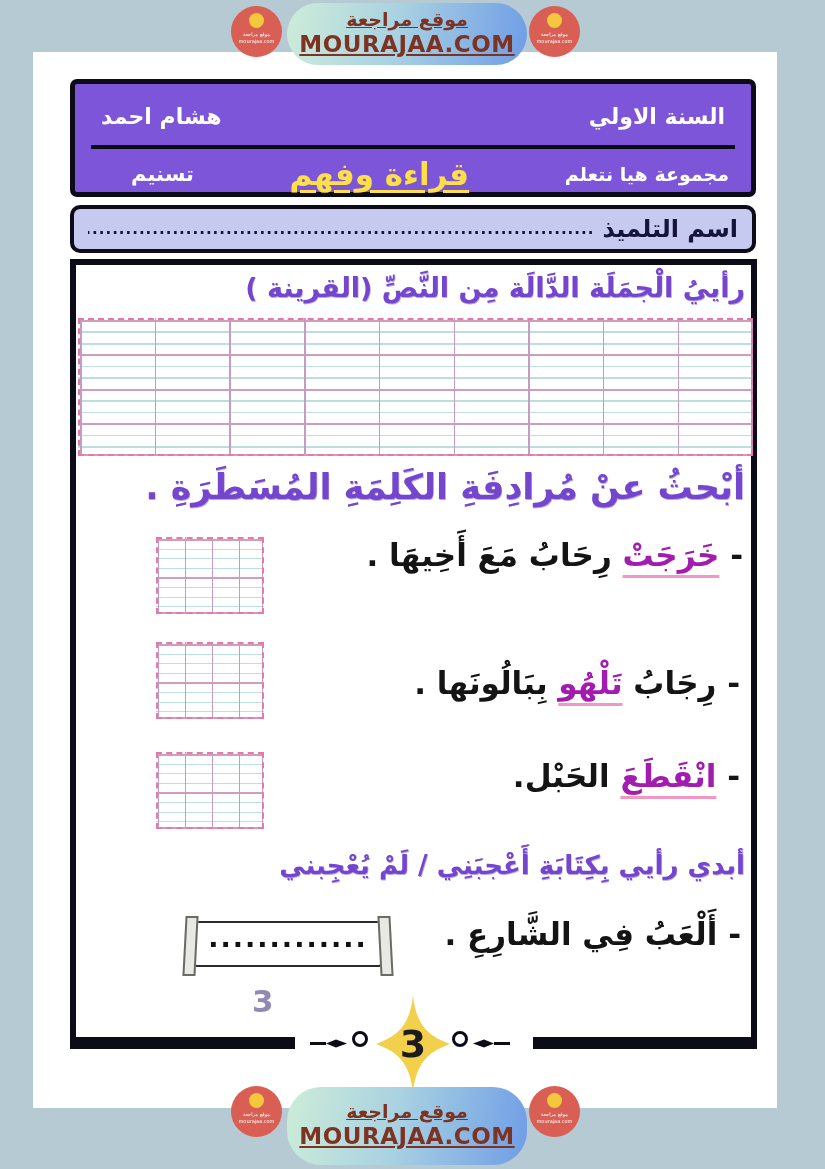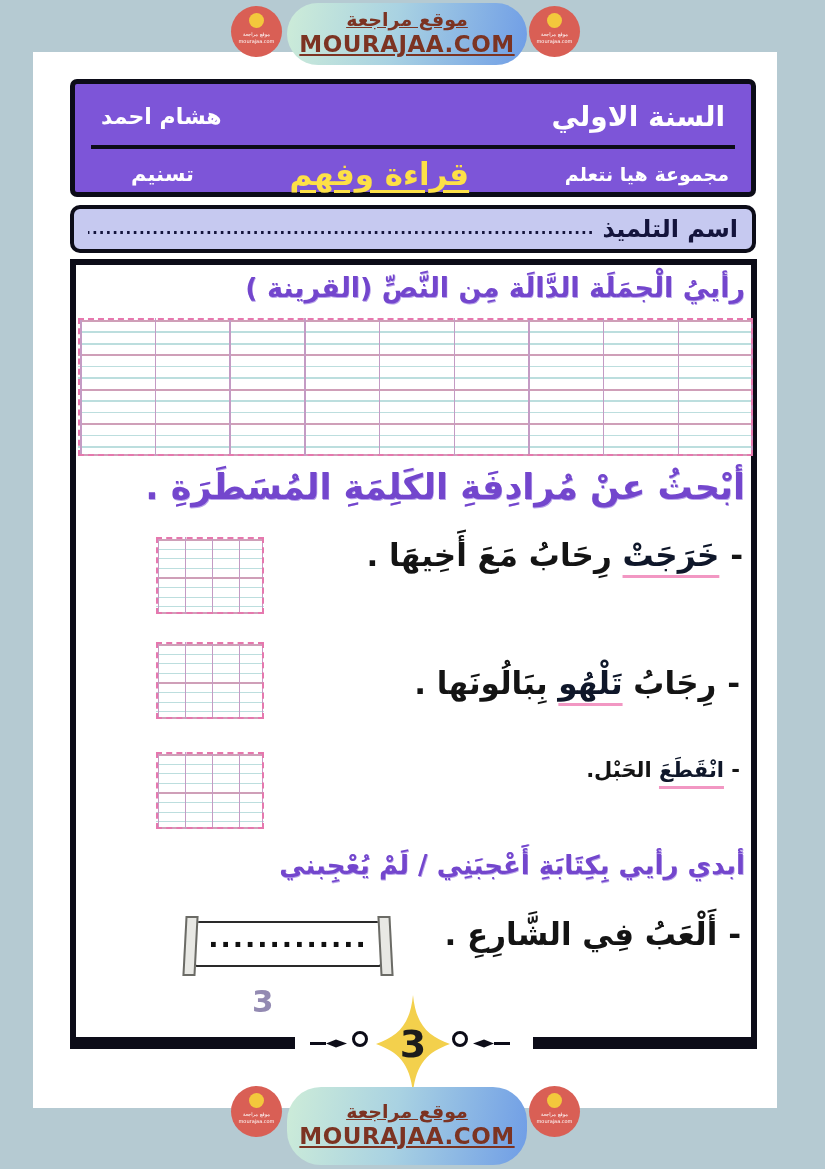--- a/index.html
+++ b/index.html
@@ -22,42 +22,42 @@
   .badge .btxt{font-size:5px;color:#fff;margin-top:3px;text-align:center;line-height:1.3;}
 
   
   .hdr{left:70px;top:79px;width:686px;height:118px;background:#7d55d8;
        border:5px solid #0c0c18;border-radius:7px;z-index:3;}
   .hdr-row{position:absolute;left:0;right:0;display:flex;justify-content:space-between;
            align-items:center;color:#fff;font-weight:bold;direction:rtl;}
   .hdr-row1{top:4px;height:56px;padding:0 26px;}
   .hdr-row2{top:66px;height:48px;padding:0 22px;}
   .hdr-line{position:absolute;top:61px;left:16px;right:16px;height:4px;background:#0c0c18;}
-  .t-grade{font-size:28px;} .t-exam{font-size:22px;} .t-author{font-size:22px;}
+  .t-grade{font-size:22px;} .t-exam{font-size:22px;} .t-author{font-size:22px;}
   .t-group{font-size:19px;} .t-co{font-size:21px;padding-left:34px;}
   .t-subject{font-size:31px;color:#fde047;text-decoration:underline;
              text-decoration-thickness:3px;text-underline-offset:5px;}
 
   
   .namebar{left:70px;top:205px;width:686px;height:48px;background:#c6c9f0;
            border:4px solid #0c0c18;border-radius:10px;z-index:3;
            display:flex;align-items:center;direction:rtl;padding:0 14px;
            color:#14143c;font-weight:bold;}
   .namebar .lbl{font-size:24px;white-space:nowrap;}
   .namebar .dots{font-size:15px;letter-spacing:1px;overflow:hidden;white-space:nowrap;margin-right:8px;}
 
   
   .contentbox{left:70px;top:259px;width:687px;height:790px;background:#fff;
               border:6px solid #0c0c18;border-bottom:none;z-index:2;}
   .bb{background:#0c0c18;z-index:3;}
 
   .instr{direction:rtl;text-align:right;color:#7346cd;font-weight:bold;z-index:4;
          text-shadow:.6px .6px 0 #b9a4ea;white-space:nowrap;}
   .sent{direction:rtl;text-align:right;color:#141414;font-weight:bold;z-index:4;white-space:nowrap;}
-  .hl{color:#0f172a;text-decoration:underline;text-decoration-color:#f297c3;
+  .hl{color:#a21caf;text-decoration:underline;text-decoration-color:#f297c3;
       text-decoration-thickness:2.5px;text-underline-offset:9px;}
 
   
   .grid-big{left:78px;top:318px;width:675px;height:138px;border:2px dashed #e678ae;
             background-image:
               repeating-linear-gradient(to right,#c49bc4 0 1.5px,transparent 1.5px 74.7px),
               repeating-linear-gradient(to bottom,#cf9fb8 0 2px,transparent 2px 34.4px),
               repeating-linear-gradient(to bottom,#bcdede 0 1.5px,transparent 1.5px 11.5px);
             z-index:4;}
   .grid-sm{width:108px;height:77px;border:2px dashed #e678ae;
@@ -134,21 +134,21 @@
 </div>
 <div class="abs grid-sm" style="left:156px;top:537px;"></div>
 
 <div class="abs sent" style="right:85px;top:648px;font-size:31px;margin-top:17px;">
   <span>- رِجَابُ</span>
   <span class="hl">تَلْهُو</span>
   <span>بِبَالُونَها .</span>
 </div>
 <div class="abs grid-sm" style="left:156px;top:642px;"></div>
 
-<div class="abs sent" style="right:85px;top:758px;font-size:21px;">
+<div class="abs sent" style="right:85px;top:758px;font-size:31px;">
   <span>-</span>
   <span class="hl">انْقَطَعَ</span>
   <span>الحَبْل.</span>
 </div>
 <div class="abs grid-sm" style="left:156px;top:752px;"></div>
 
 <div class="abs instr" style="right:80px;top:850px;font-size:26px;">أبدي رأيي بِكِتَابَةِ أَعْجبَنِي / لَمْ يُعْجِبني</div>
 
 <div class="abs sent" style="right:84px;top:916px;font-size:31px;">- أَلْعَبُ فِي الشَّارِعِ .</div>
 

